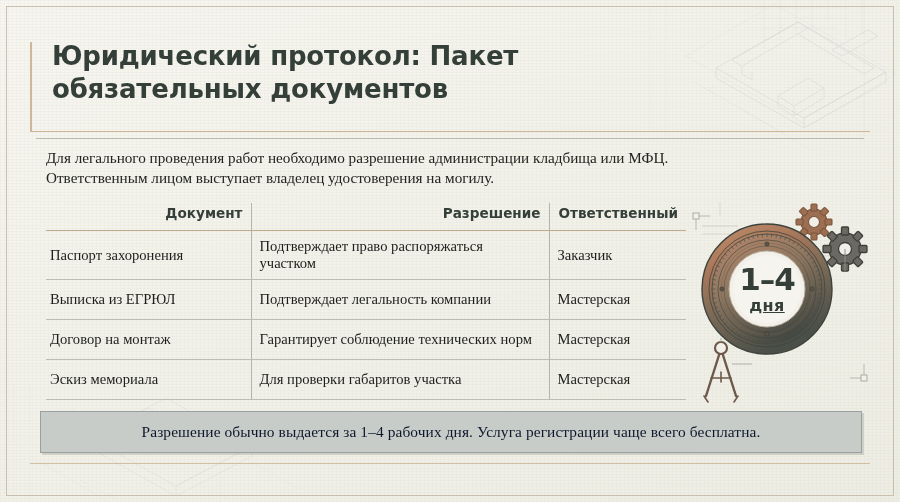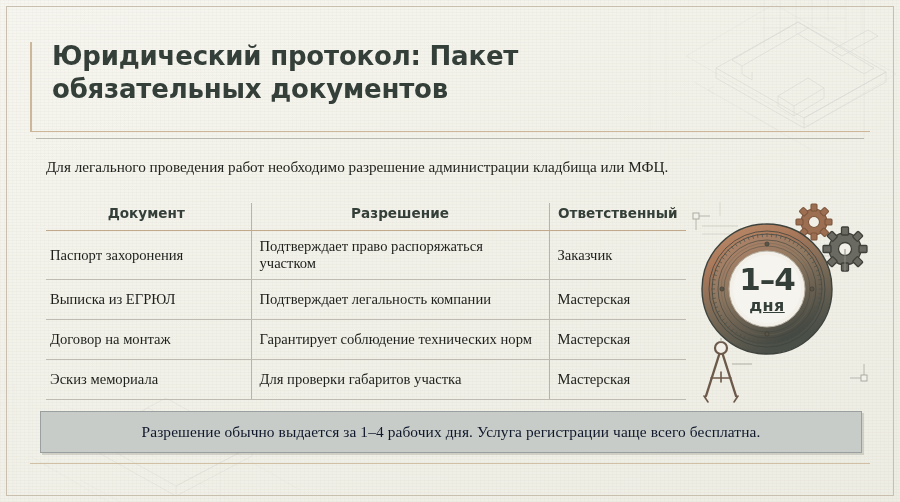--- a/index.html
+++ b/index.html
@@ -63,21 +63,21 @@
     position:absolute;left:30px;right:30px;top:131px;height:1px;
     background:#cdb79a;
   }
   #div-gray{
     position:absolute;left:36px;right:36px;top:138px;height:1px;
     background:#b9b7ae;
   }
 
   
   #intro{
-    position:absolute;left:46px;top:157px;width:790px;
+    position:absolute;left:46px;top:148px;width:790px;
     font-family:"Liberation Serif", serif;
     font-size:15.2px;
     line-height:20px;
     color:#22241f;
   }
   #intro p{margin:0;}
 
   
   #table-wrap{
     position:absolute;left:46px;top:203px;width:640px;
@@ -89,21 +89,21 @@
   }
   #doc-table col.c0{width:205px;}
   #doc-table col.c1{width:298px;}
   #doc-table col.c2{width:137px;}
 
   #doc-table th{
     font-family:"DejaVu Sans", sans-serif;
     font-weight:700;
     font-size:13.6px;
     color:#343f39;
-    text-align:center;
+    text-align:right;
     padding:2px 8px 9px 8px;
     border-bottom:1.6px solid #c3a98c;
     vertical-align:bottom;
   }
   #doc-table td{
     font-family:"Liberation Serif", serif;
     font-size:14.6px;
     line-height:17px;
     color:#1d1f1b;
     padding:7px 8px 7px 8px;
@@ -213,20 +213,21 @@
   <div id="title-block">
     <div id="title-accent"></div>
     <h1 id="page-title">Юридический протокол: Пакет обязательных документов</h1>
   </div>
 
   <div id="div-tan"></div>
   <div id="div-gray"></div>
 
   <div id="intro">
     <p>Для легального проведения работ необходимо разрешение администрации кладбища или МФЦ.</p>
+    <p>Ответственным лицом выступает владелец удостоверения на могилу.</p>
   </div>
 
   <div id="table-wrap">
     <table id="doc-table">
       <colgroup>
           <col class="c0">
           <col class="c1">
           <col class="c2">
         </colgroup>
       <thead>

